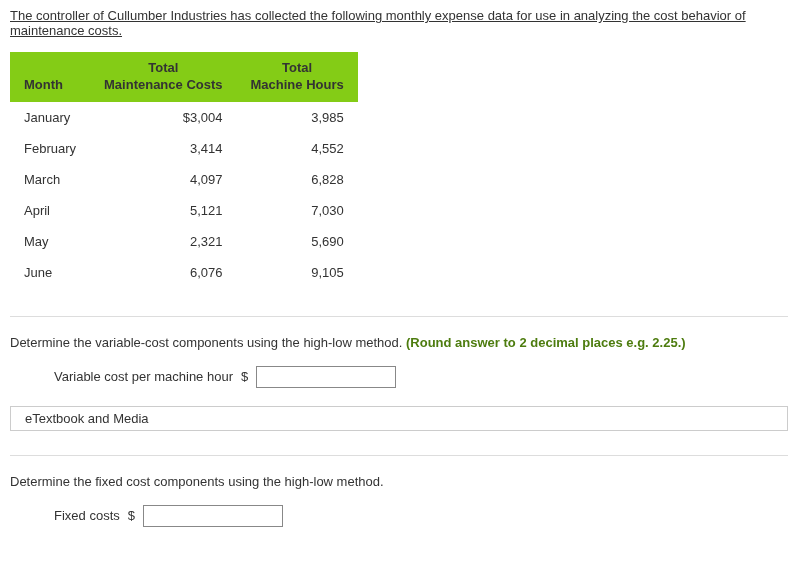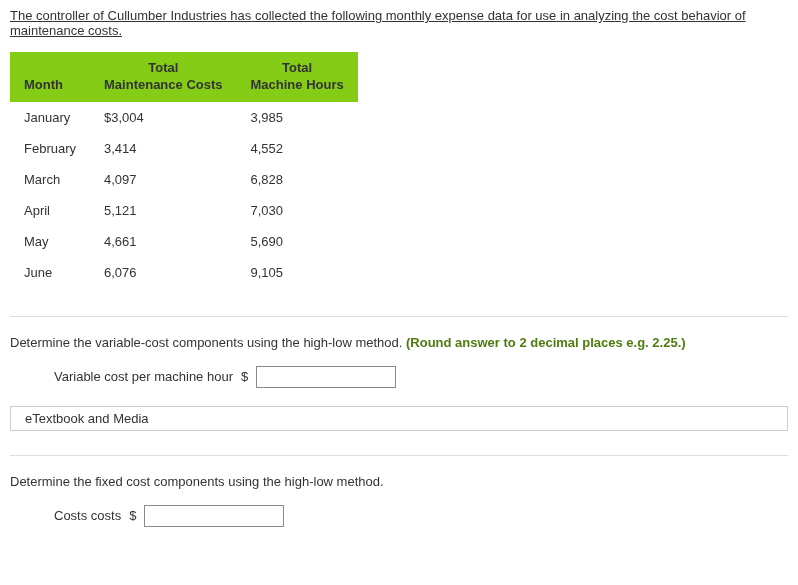--- a/index.html
+++ b/index.html
@@ -21,21 +21,21 @@
     background: #84cc16;
     font-weight: bold;
     padding: 8px 14px;
     text-align: center;
     vertical-align: bottom;
     line-height: 1.3;
   }
   table.data th:first-child { text-align: left; }
   table.data td {
     padding: 8px 14px;
-    text-align: left;
+    text-align: right;
   }
   table.data td:first-child { text-align: left; }
   .section-sep {
     border: none;
     border-top: 1px solid #ddd;
     margin: 10px 0 18px 0;
   }
   .prompt { margin-bottom: 16px; }
   .hint {
     color: #4d7c0f;
@@ -103,21 +103,21 @@
       <td>4,097</td>
       <td>6,828</td>
     </tr>
     <tr>
       <td>April</td>
       <td>5,121</td>
       <td>7,030</td>
     </tr>
     <tr>
       <td>May</td>
-      <td>4,661</td>
+      <td>2,321</td>
       <td>5,690</td>
     </tr>
     <tr>
       <td>June</td>
       <td>6,076</td>
       <td>9,105</td>
     </tr>
   </tbody>
 </table>
 
@@ -136,16 +136,16 @@
 
 <div class="etext-bar">
   <a href="#" class="etext-link">eTextbook and Media</a>
 </div>
 
 <hr class="section-sep">
 
 <div class="prompt">Determine the fixed cost components using the high-low method.</div>
 
 <div class="field-row">
-  <span class="field-label">Costs costs</span>
+  <span class="field-label">Fixed costs</span>
   <span class="currency">$</span>
   <input type="text" class="blank" style="">
 </div>
 
 </body></html>

